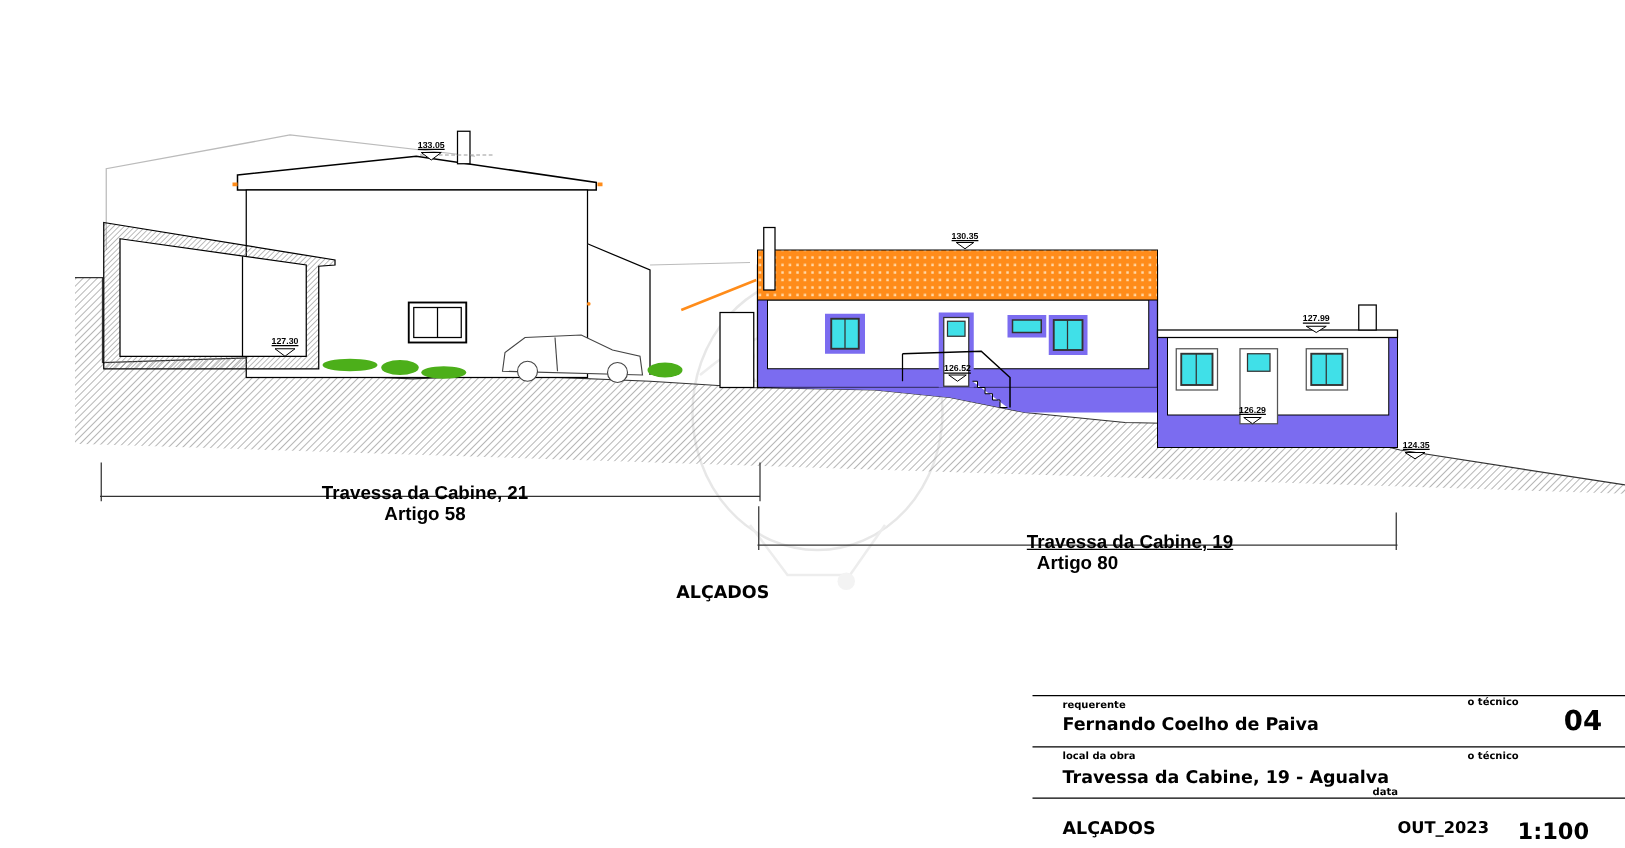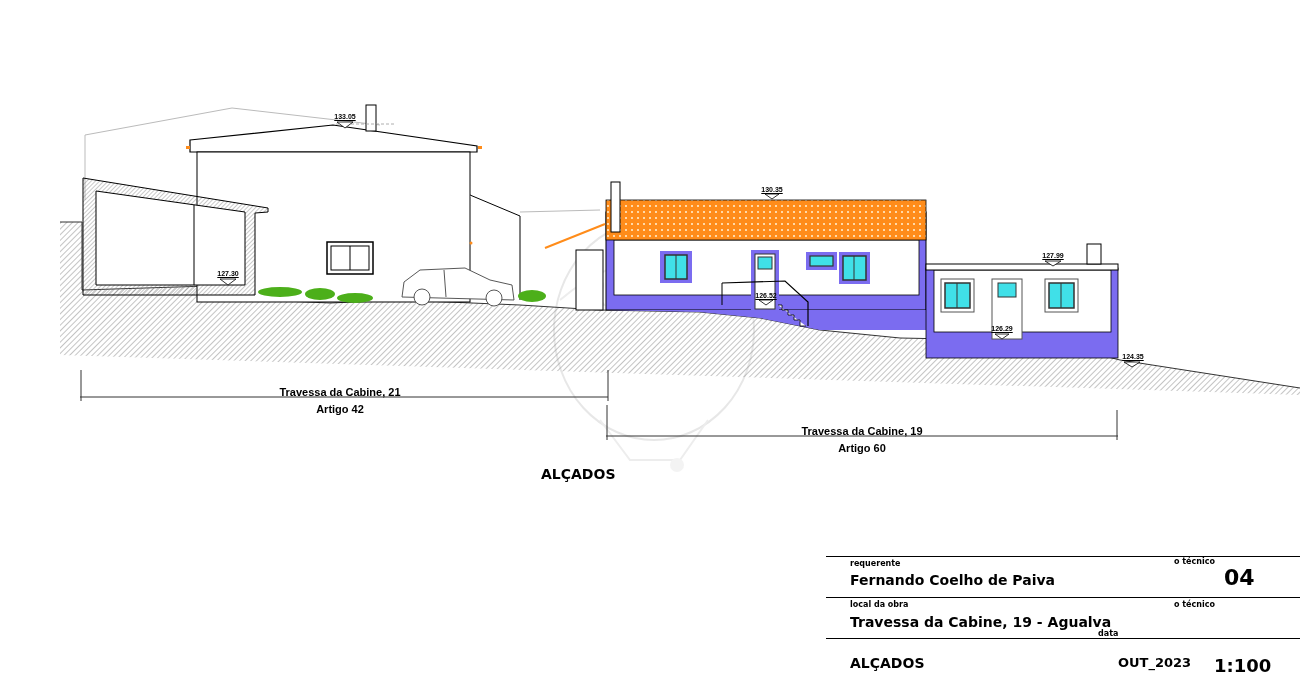--- a/index.html
+++ b/index.html
@@ -1,19 +1,19 @@
 <!DOCTYPE html>
 <html><head>
 <meta charset="utf-8">
 <style>
   html,body{margin:0;padding:0;background:#ffffff;}
   body{width:1300px;height:678px;position:relative;overflow:hidden;font-family:"Liberation Sans",sans-serif;}
   #drawing{position:absolute;left:0;top:0;width:1300px;height:678px;}
   .lbl{position:absolute;font-family:"Liberation Sans",sans-serif;color:#000;white-space:nowrap;}
-  .dim-text{font-size:11px;font-weight:bold;transform:translateX(-50%);}
+  .dim-text{font-size:15px;font-weight:bold;transform:translateX(-50%);}
   .lvl{font-size:7px;font-weight:bold;transform:translateX(-50%);text-decoration:underline;}
   .title-main{font-family:"DejaVu Sans",sans-serif;font-size:14px;font-weight:bold;}
   #titleblock{position:absolute;left:826px;top:556px;width:474px;height:103px;}
   .tb-line{position:absolute;left:0;width:474px;height:0;border-top:1.5px solid #000;}
   .tb-small{position:absolute;font-family:"DejaVu Sans",sans-serif;font-size:8px;font-weight:bold;color:#000;white-space:nowrap;}
   .tb-big{position:absolute;font-family:"DejaVu Sans",sans-serif;font-size:14px;font-weight:bold;color:#000;white-space:nowrap;}
   .tb-num{position:absolute;font-family:"DejaVu Sans",sans-serif;font-size:22px;font-weight:bold;color:#000;}
 </style>
 </head>
 <body>
@@ -141,32 +141,32 @@
 
 <span class="lbl lvl" style="left:345px;top:113px;">133.05</span>
 <span class="lbl lvl" style="left:228px;top:270px;">127.30</span>
 <span class="lbl lvl" style="left:772px;top:186px;">130.35</span>
 <span class="lbl lvl" style="left:766px;top:292px;">126.52</span>
 <span class="lbl lvl" style="left:1053px;top:252px;">127.99</span>
 <span class="lbl lvl" style="left:1002px;top:325px;">126.29</span>
 <span class="lbl lvl" style="left:1133px;top:353px;">124.35</span>
 
 <span class="lbl dim-text" style="left:340px;top:386px;">Travessa da Cabine, 21</span>
-<span class="lbl dim-text" style="left:340px;top:403px;">Artigo 42</span>
-<span class="lbl dim-text" style="left:862px;top:425px;">Travessa da Cabine, 19</span>
-<span class="lbl dim-text" style="left:862px;top:442px;">Artigo 60</span>
+<span class="lbl dim-text" style="left:340px;top:403px;">Artigo 58</span>
+<span class="lbl dim-text" style="left:904px;top:425px;text-decoration:underline;">Travessa da Cabine, 19</span>
+<span class="lbl dim-text" style="left:862px;top:442px;">Artigo 80</span>
 
 <span class="lbl title-main" style="left:541px;top:466px;">ALÇADOS</span>
 
 <div id="titleblock">
   <div class="tb-line" style="top:0px;"></div>
   <span class="tb-small" style="left:24px;top:3px;">requerente</span>
   <span class="tb-small" style="left:348px;top:1px;">o técnico</span>
   <span class="tb-big" style="left:24px;top:16px;">Fernando Coelho de Paiva</span>
-  <span class="tb-num" style="left:398px;top:9px;">04</span>
+  <span class="tb-num" style="left:425px;top:9px;">04</span>
 
   <div class="tb-line" style="top:41px;"></div>
   <span class="tb-small" style="left:24px;top:44px;text-align:right;">local da obra</span>
   <span class="tb-small" style="left:348px;top:44px;">o técnico</span>
   <span class="tb-big" style="left:24px;top:58px;">Travessa da Cabine, 19 - Agualva</span>
 
   <div class="tb-line" style="top:82px;"></div>
   <span class="tb-small" style="left:272px;top:73px;text-align:right;">data</span>
   <span class="tb-small" style="left:348px;top:85px;margin-top:44px;">escala</span>
   <span class="tb-big" style="left:24px;top:99px;">ALÇADOS</span>

